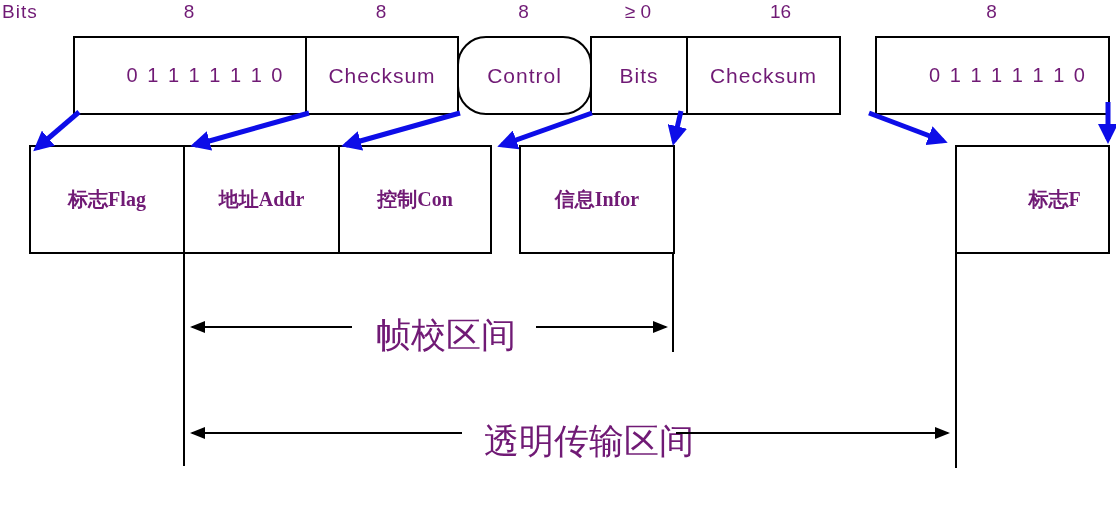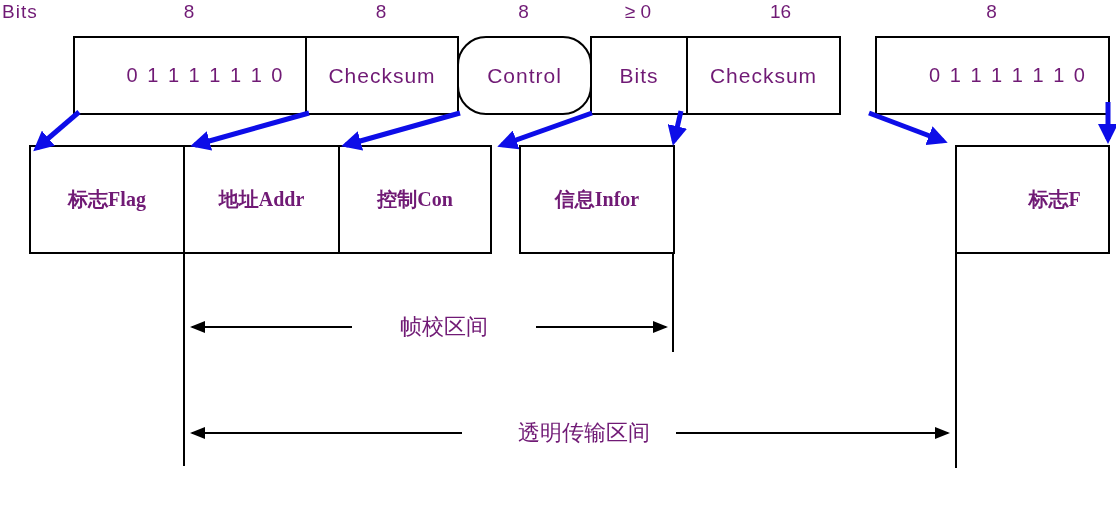--- a/index.html
+++ b/index.html
@@ -31,21 +31,21 @@
   .t5{left:875px;width:235px;}
   .zh-cell{top:145px;height:109px;font-family:"Liberation Serif", serif;font-weight:bold;font-size:20px;}
   .m0{left:29px;width:156px;}
   .m1{left:183px;width:157px;}
   .m2{left:338px;width:154px;}
   .m3{left:501px;width:156px;margin-left:18px;}
   .m4{left:672px;width:285px;}
   .m5{left:955px;width:155px;padding-left:44px;}
   
   .span-label{
-    position:absolute;font-family:"Liberation Serif", serif;font-size:22px;
+    position:absolute;font-family:"Liberation Serif", serif;font-size:35px;
     text-align:center;white-space:nowrap;
   }
   .s1{left:376px;top:312px;width:136px;}
   .s2{left:468px;top:418px;width:200px;margin-left:16px;}
   
   .overlay{position:absolute;left:0;top:0;z-index:5;pointer-events:none;}
 </style>
 </head>
 <body>
 

